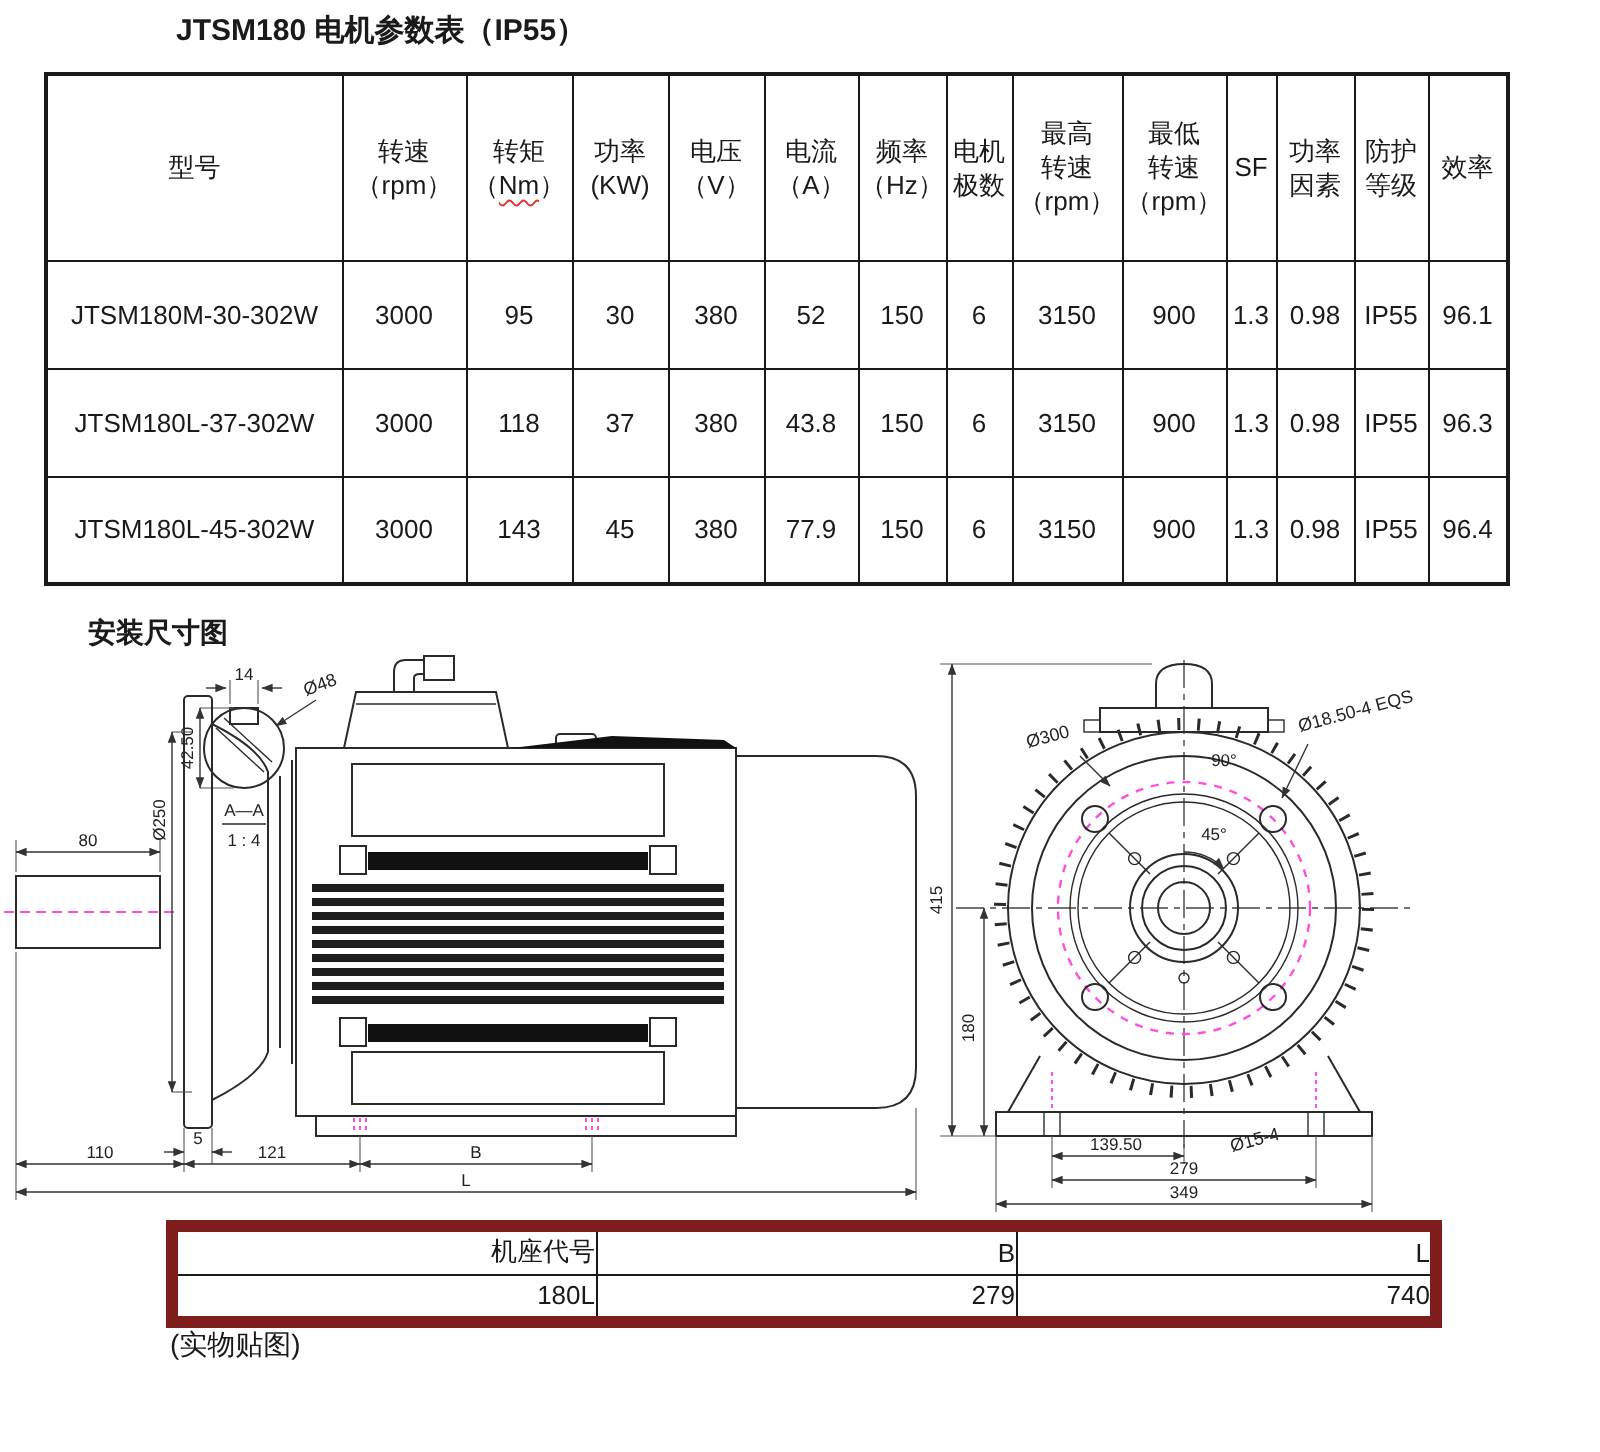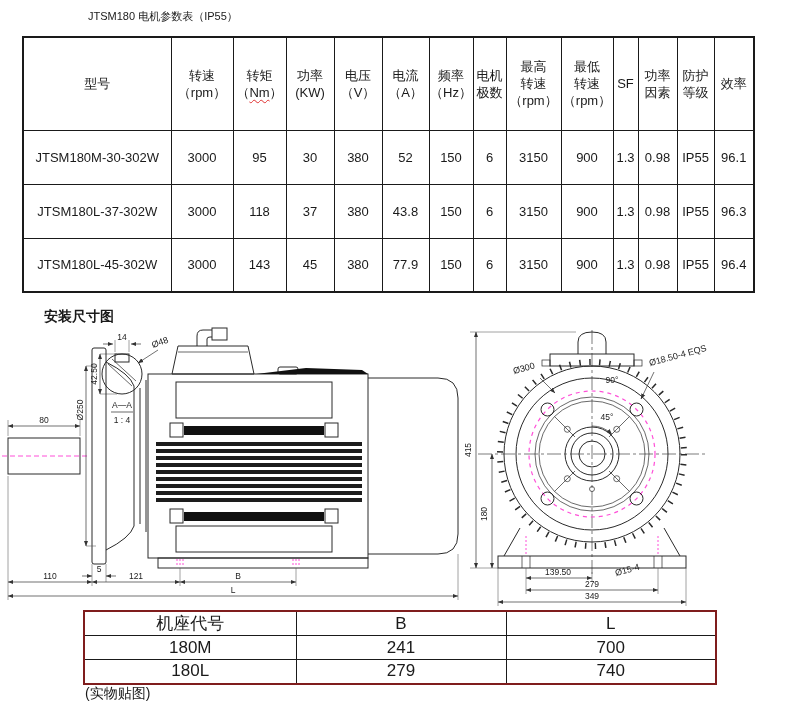--- a/index.html
+++ b/index.html
@@ -1,27 +1,27 @@
 <!DOCTYPE html>
 <html><head>
 <meta charset="utf-8">
 <style>
   html,body{margin:0;padding:0;}
   body{
     width:800px;height:726px;background:#ffffff;overflow:hidden;
     font-family:"Liberation Sans","DejaVu Sans",sans-serif;color:#1a1a1a;
   }
-  .title{margin:6px 0 0 88px;font-size:11px;font-weight:400;line-height:20px;}
+  .title{margin:6px 0 0 88px;font-size:15px;font-weight:700;line-height:20px;}
   .section-title{margin:14px 0 0 44px;font-size:14px;font-weight:600;line-height:19px;}
   table{border-collapse:collapse;table-layout:fixed;text-align:center;}
   .spec-table{margin:10px 0 0 22px;font-size:13px;border:2px solid #1a1a1a;}
   .spec-table th,.spec-table td{border:1.5px solid #1a1a1a;padding:0;font-weight:400;line-height:17px;overflow:hidden;}
   .spec-table thead tr{height:93px;}
   .spec-table tbody tr{height:54px;margin-left:32px;}
-  .frame-table{margin:2px 0 0 83px;font-size:17px;border:2px solid #7f1d1d;}
+  .frame-table{margin:2px 0 0 83px;font-size:13px;border:6px solid #7f1d1d;text-align:right;}
   .frame-table th,.frame-table td{border:1.5px solid #1a1a1a;padding:0;font-weight:400;}
   .frame-table tr{height:24px;}
   .sp-err{text-decoration:underline wavy #e03131 1px;text-underline-offset:2px;}
   .note{margin:0 0 0 85px;font-size:14px;}
   svg.drawing{display:block;margin-top:0;}
   svg .ln{stroke:#2a2a2a;fill:none;stroke-width:1;}
   svg .thin{stroke:#2a2a2a;fill:none;stroke-width:.7;}
   svg .ext{stroke:#555;fill:none;stroke-width:.55;}
   svg .dimln{stroke:#333;fill:none;stroke-width:.7;}
   svg .pink{stroke:#ff4fd8;fill:none;}
@@ -343,25 +343,20 @@
     </colgroup>
   <thead>
       <tr id="frame-head-row">
         <th>机座代号</th>
         <th>B</th>
         <th>L</th>
       </tr>
     </thead>
   <tbody id="frame-body">
       <tr>
-        <td>180M</td>
-        <td>241</td>
-        <td>700</td>
-      </tr>
-      <tr>
         <td>180L</td>
         <td>279</td>
         <td>740</td>
       </tr>
     </tbody>
 </table>
 
 <div class="note">(实物贴图)</div>
 
 </body></html>

